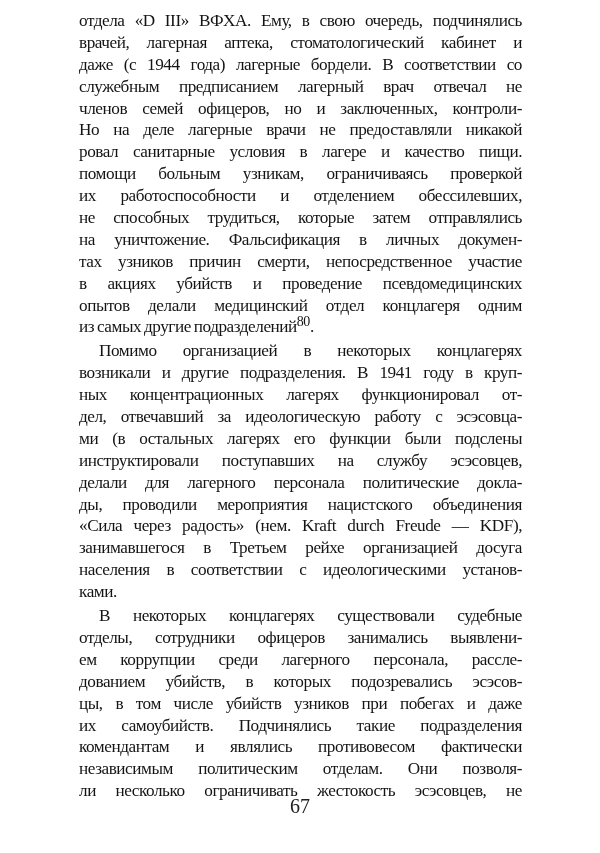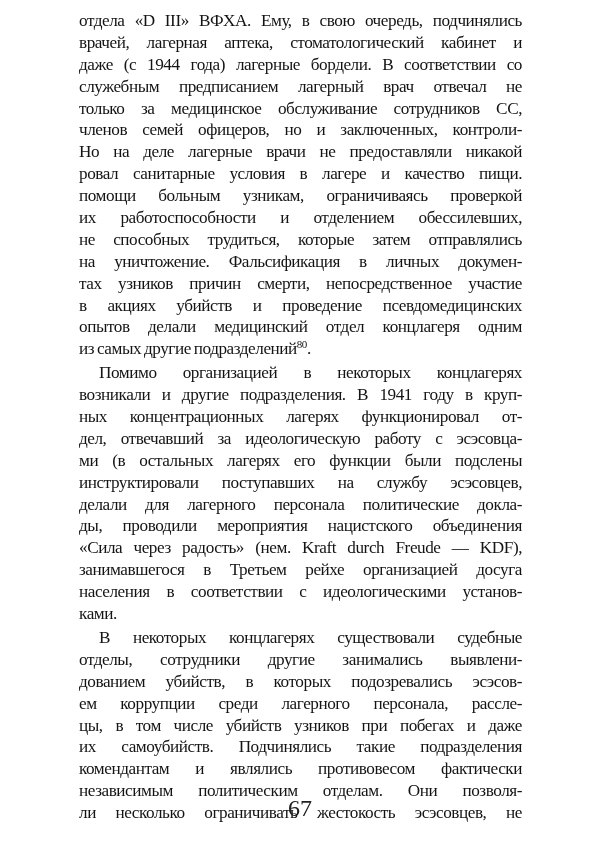--- a/index.html
+++ b/index.html
@@ -11,37 +11,36 @@
       position: absolute; left: 79px; top: 10px; width: 443px;
     }
     .line {
       height: 21.9px; line-height: 21.9px; font-size: 17.2px; white-space: nowrap;
       text-align: justify; text-align-last: justify; letter-spacing: -0.45px; word-spacing: -1px;
       font-family: "Liberation Serif", serif;
     }
     .line.last { text-align-last: left; }
     .line.indent { padding-left: 20px; }
     .line.para-start { margin-top: 2px; }
-    sup { font-size: 11px; line-height: 0; vertical-align: 6px; }
+    sup { font-size: 14px; line-height: 0; vertical-align: 6px; }
     .pageno {
       position: absolute; left: 0; width: 600px; top: 795px; text-align: center;
-      font-size: 24px; font-family: "Liberation Serif", serif; color: #222;
+      font-size: 20px; font-family: "Liberation Serif", serif; color: #222;
     }
   </style>
 </head>
 <body>
 
 <div class="page">
 
   <div>
     <div class="line">отдела «D III» ВФХА. Ему, в свою очередь, подчинялись</div>
     <div class="line">врачей, лагерная аптека, стоматологический кабинет и</div>
     <div class="line">даже (с 1944 года) лагерные бордели. В соответствии со</div>
     <div class="line">служебным предписанием лагерный врач отвечал не</div>
-    <div class="line">только за медицинское обслуживание сотрудников СС,</div>
     <div class="line">членов семей офицеров, но и заключенных, контроли-</div>
     <div class="line">Но на деле лагерные врачи не предоставляли никакой</div>
     <div class="line">ровал санитарные условия в лагере и качество пищи.</div>
     <div class="line">помощи больным узникам, ограничиваясь проверкой</div>
     <div class="line">их работоспособности и отделением обессилевших,</div>
     <div class="line">не способных трудиться, которые затем отправлялись</div>
     <div class="line">на уничтожение. Фальсификация в личных докумен-</div>
     <div class="line">тах узников причин смерти, непосредственное участие</div>
     <div class="line">в акциях убийств и проведение псевдомедицинских</div>
     <div class="line">опытов делали медицинский отдел концлагеря одним</div>
@@ -58,23 +57,23 @@
     <div class="line">делали для лагерного персонала политические докла-</div>
     <div class="line">ды, проводили мероприятия нацистского объединения</div>
     <div class="line">«Сила через радость» (нем. Kraft durch Freude — KDF),</div>
     <div class="line">занимавшегося в Третьем рейхе организацией досуга</div>
     <div class="line">населения в соответствии с идеологическими установ-</div>
     <div class="line last">ками.</div>
   </div>
 
   <div>
     <div class="line indent para-start">В некоторых концлагерях существовали судебные</div>
-    <div class="line">отделы, сотрудники другие занимались выявлени-</div>
+    <div class="line">отделы, сотрудники офицеров занимались выявлени-</div>
+    <div class="line">ем коррупции среди лагерного персонала, рассле-</div>
     <div class="line">дованием убийств, в которых подозревались эсэсов-</div>
-    <div class="line">ем коррупции среди лагерного персонала, рассле-</div>
     <div class="line">цы, в том числе убийств узников при побегах и даже</div>
     <div class="line">их самоубийств. Подчинялись такие подразделения</div>
     <div class="line">комендантам и являлись противовесом фактически</div>
     <div class="line">независимым политическим отделам. Они позволя-</div>
     <div class="line">ли несколько ограничивать жестокость эсэсовцев, не</div>
 
   </div>
 
 </div>
 

